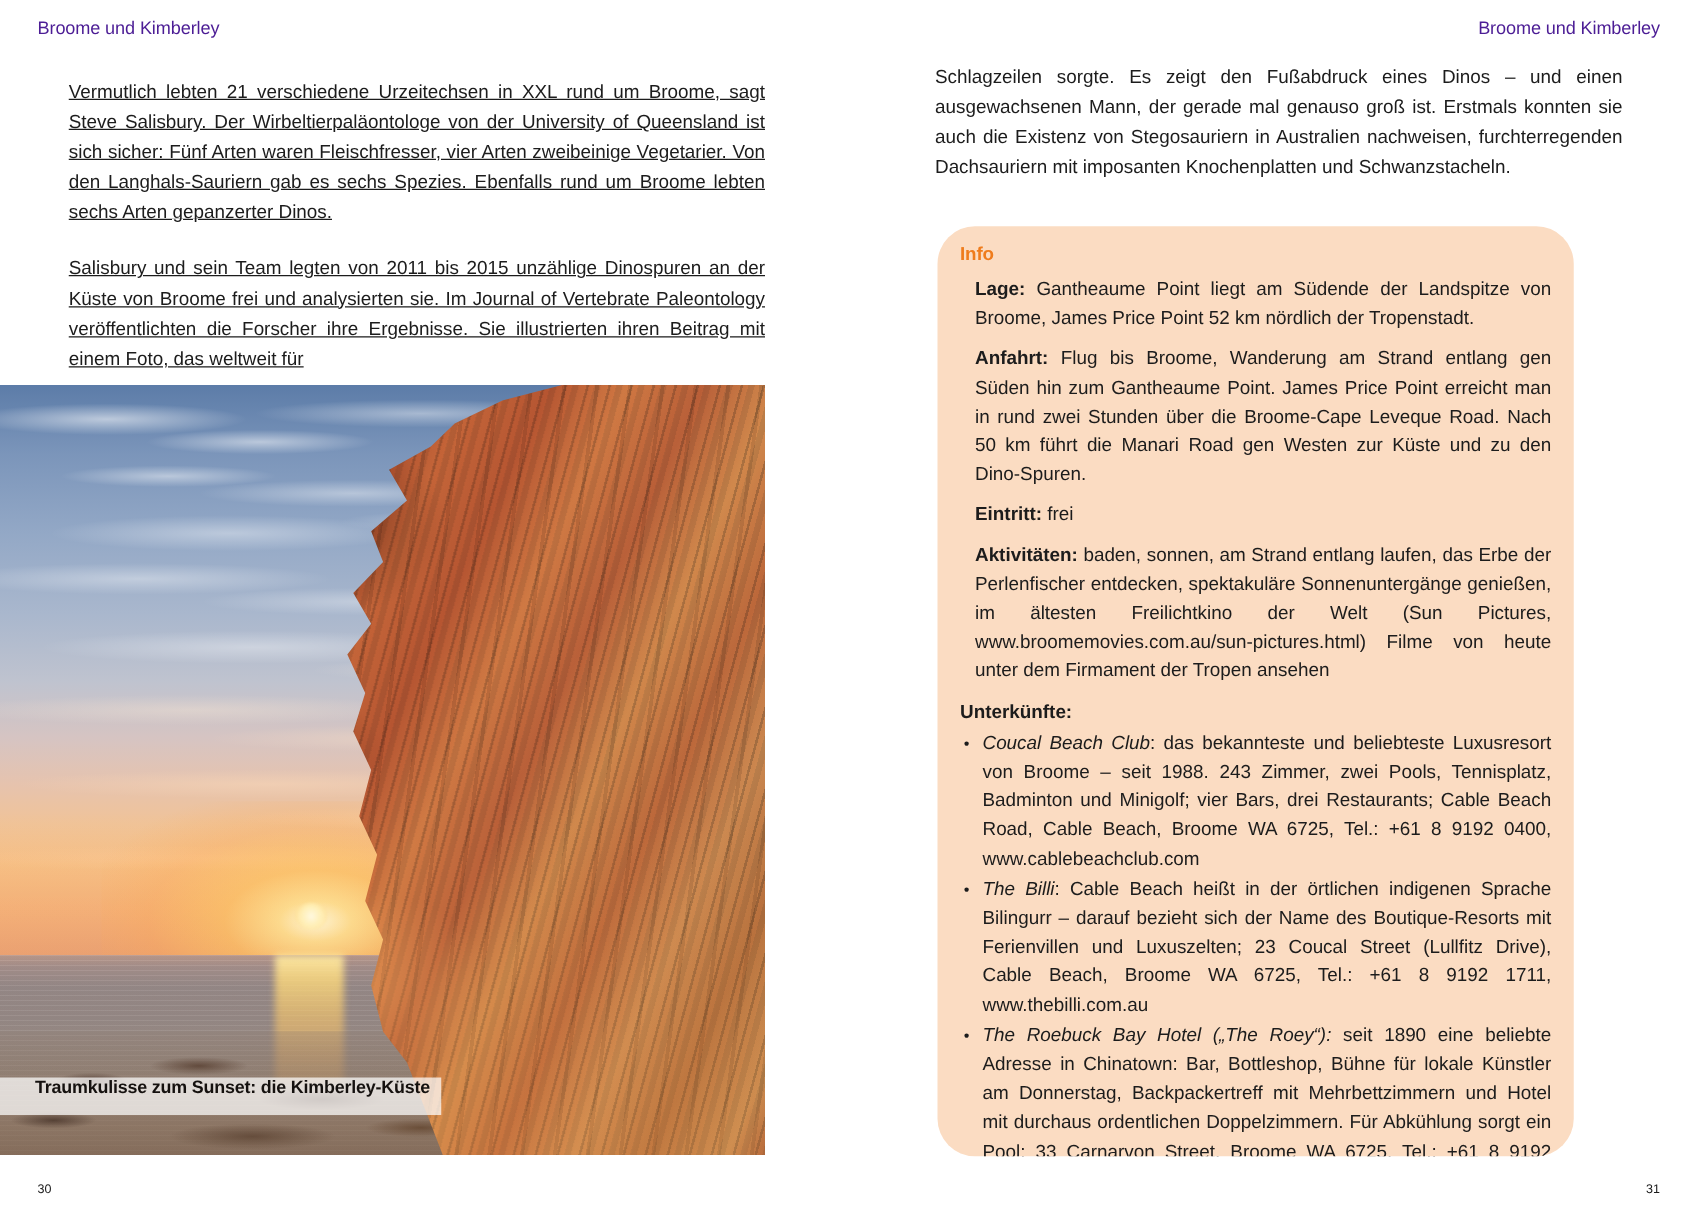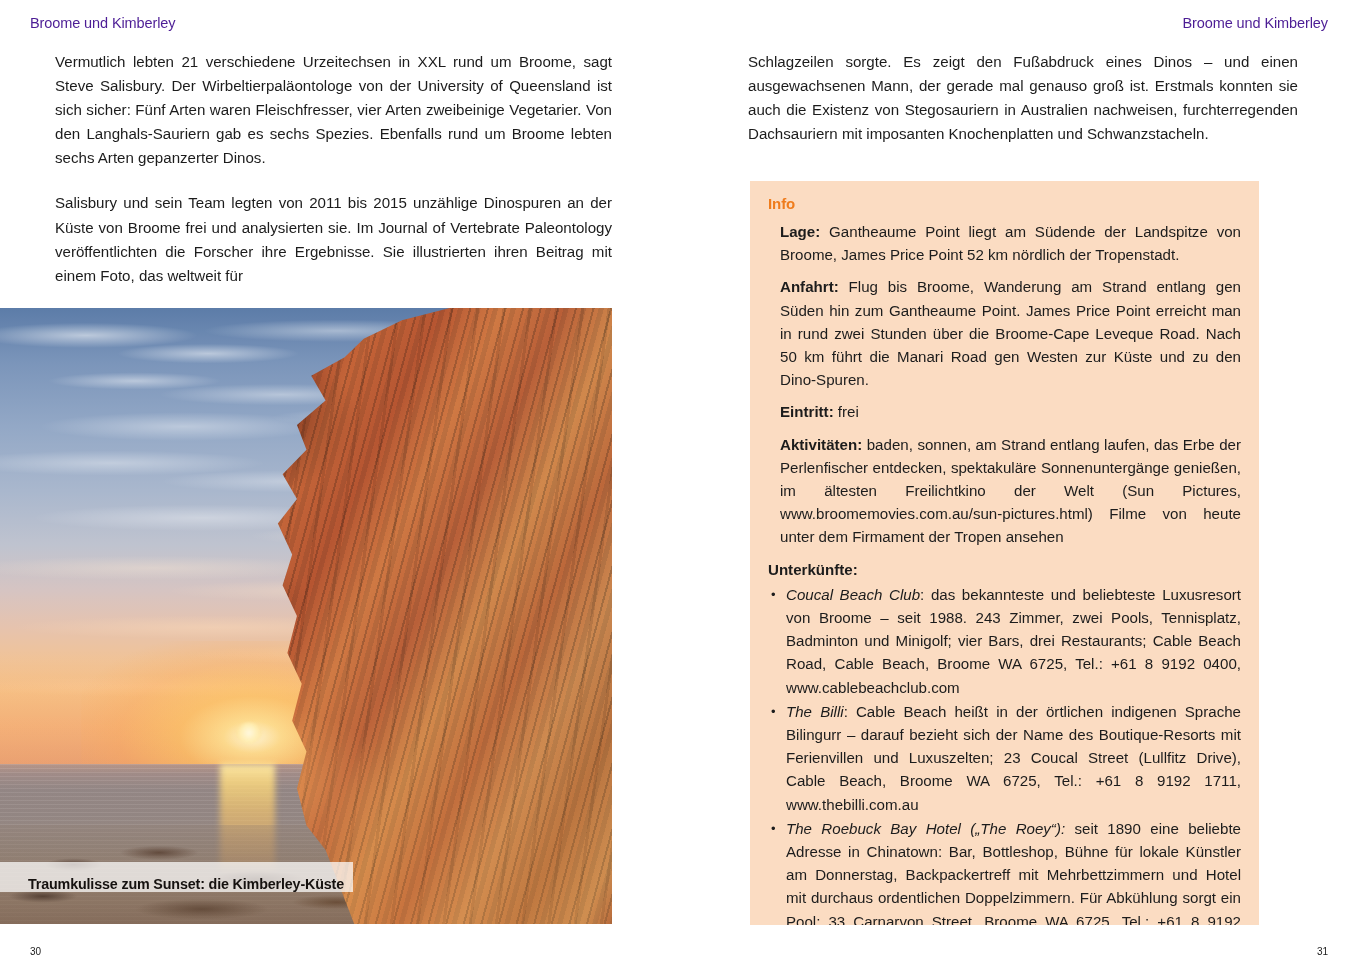--- a/index.html
+++ b/index.html
@@ -32,21 +32,21 @@
   
   .col {
     position: absolute;
     font-size: 15.1px;
     line-height: 24.1px;
     color: #1c1c1c;
     text-align: justify;
     -webkit-hyphens: none;
     hyphens: none;
   }
-  .col-left  { left: 55px;  top: 50px; width: 557px; }
+  .col-left  { left: 55px;  top: 62px; width: 557px; text-decoration: underline; }
   .col-right { left: 748px; top: 50px; width: 550px; }
 
   .col p { margin: 0 0 21px 0; }
   .col p:last-child { margin-bottom: 0; }
 
   
   .photo-wrap {
     position: absolute;
     left: 0; top: 308px;
     width: 612px; height: 616px;
@@ -226,39 +226,40 @@
 
   
   .caption-band {
     position: absolute;
     left: 0;
     bottom: 32px;
     width: 353px;
     height: 30px;
     background: rgba(255,255,255,.72);
     display: flex;
-    align-items: flex-end;
+    align-items: flex-start;
   }
   .caption-text {
     padding-left: 28px;
     font-size: 14.3px;
     font-weight: bold;
     color: #15110f;
     letter-spacing: -0.15px;
     white-space: nowrap;
   }
 
   
   .infobox {
     position: absolute;
     left: 750px; top: 181px;
     width: 509px; height: 744px;
     background: #fbdcc2;
     padding: 14px 18px 10px 18px;
     overflow: hidden;
+    border-radius: 30px;
   }
   .info-title {
     font-size: 15px;
     font-weight: bold;
     color: #ef7c1c;
     margin: 0 0 8px 0;
     letter-spacing: -0.1px;
   }
   .info-p {
     font-size: 15.1px;

